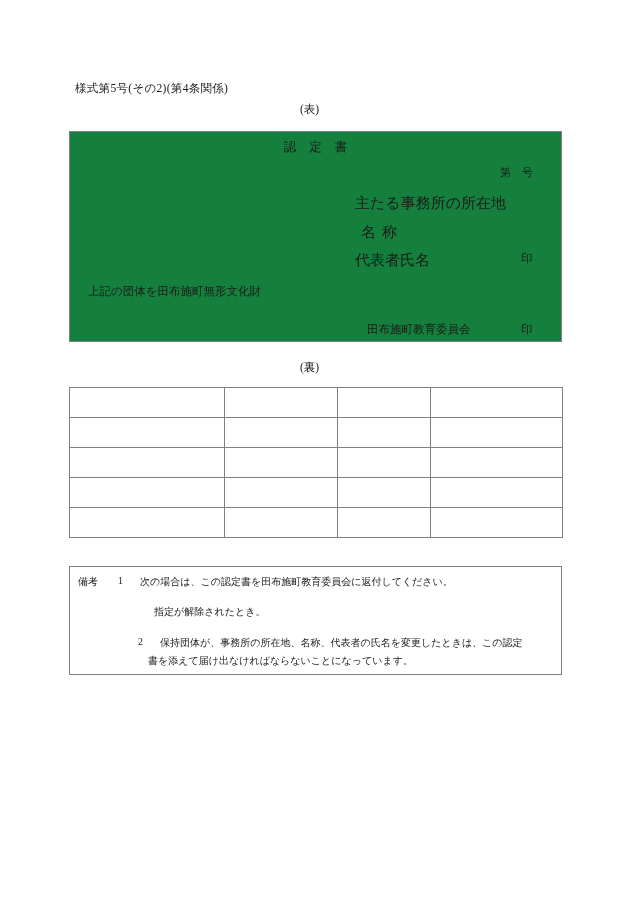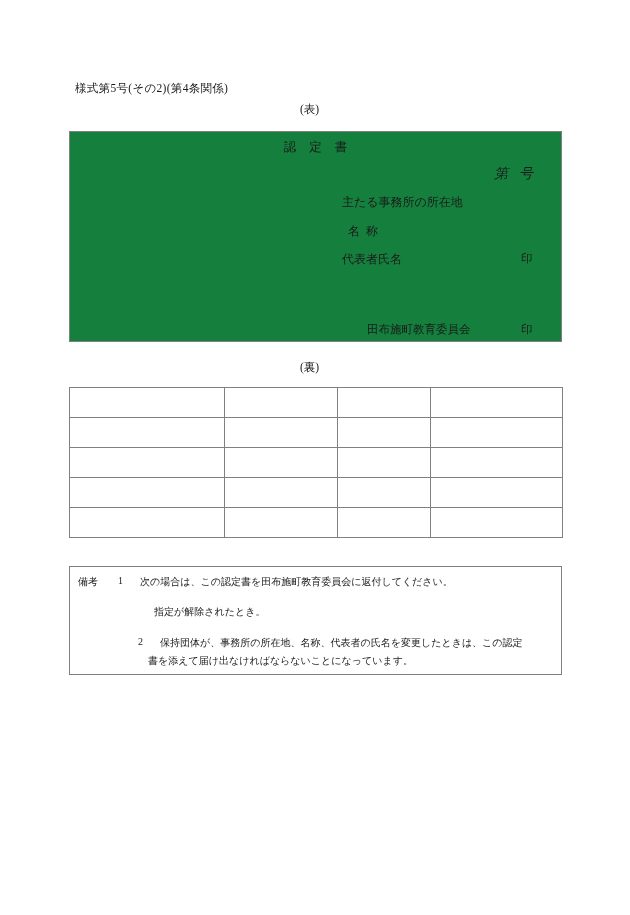--- a/index.html
+++ b/index.html
@@ -70,31 +70,31 @@
     font-size: 12.5px;
     letter-spacing: 13px;
     text-indent: 13px;
     white-space: nowrap;
   }
 
   .cert-number {
     position: absolute;
     right: 17px;
     top: 33px;
-    font-size: 14px;
+    font-size: 11px;
     letter-spacing: 11px;
     text-indent: 11px;
     white-space: nowrap;
-    font-style: italic;
   }
 
   .cert-field {
     position: absolute;
-    font-size: 12px;
-    white-space: nowrap;
+    font-size: 15px;
+    white-space: nowrap;
+    margin-left: 13px;
   }
   .cert-field-addr { left: 272px; top: 62px; }
   .cert-field-name { left: 272px; top: 91px; letter-spacing: 6px; text-indent: 6px; text-align: right; }
   .cert-field-rep  { left: 272px; top: 119px; }
 
   .seal-mark {
     position: absolute;
     font-size: 11.5px;
     white-space: nowrap;
   }
@@ -198,20 +198,21 @@
 
   <div class="cert-box">
     <div class="cert-title">認定書</div>
     <div class="cert-number">第号</div>
 
     <div class="cert-field cert-field-addr">主たる事務所の所在地</div>
     <div class="cert-field cert-field-name">名称</div>
     <div class="cert-field cert-field-rep">代表者氏名</div>
     <div class="seal-mark seal-rep">印</div>
 
+    <div class="cert-sentence-left">上記の団体を田布施町無形文化財</div>
 
     <div class="cert-issuer">田布施町教育委員会</div>
     <div class="seal-mark seal-org">印</div>
   </div>
 
   <div class="side-label-ura">(裏)</div>
 
   <table class="back-table">
     <colgroup>
       <col class="col-addr">

